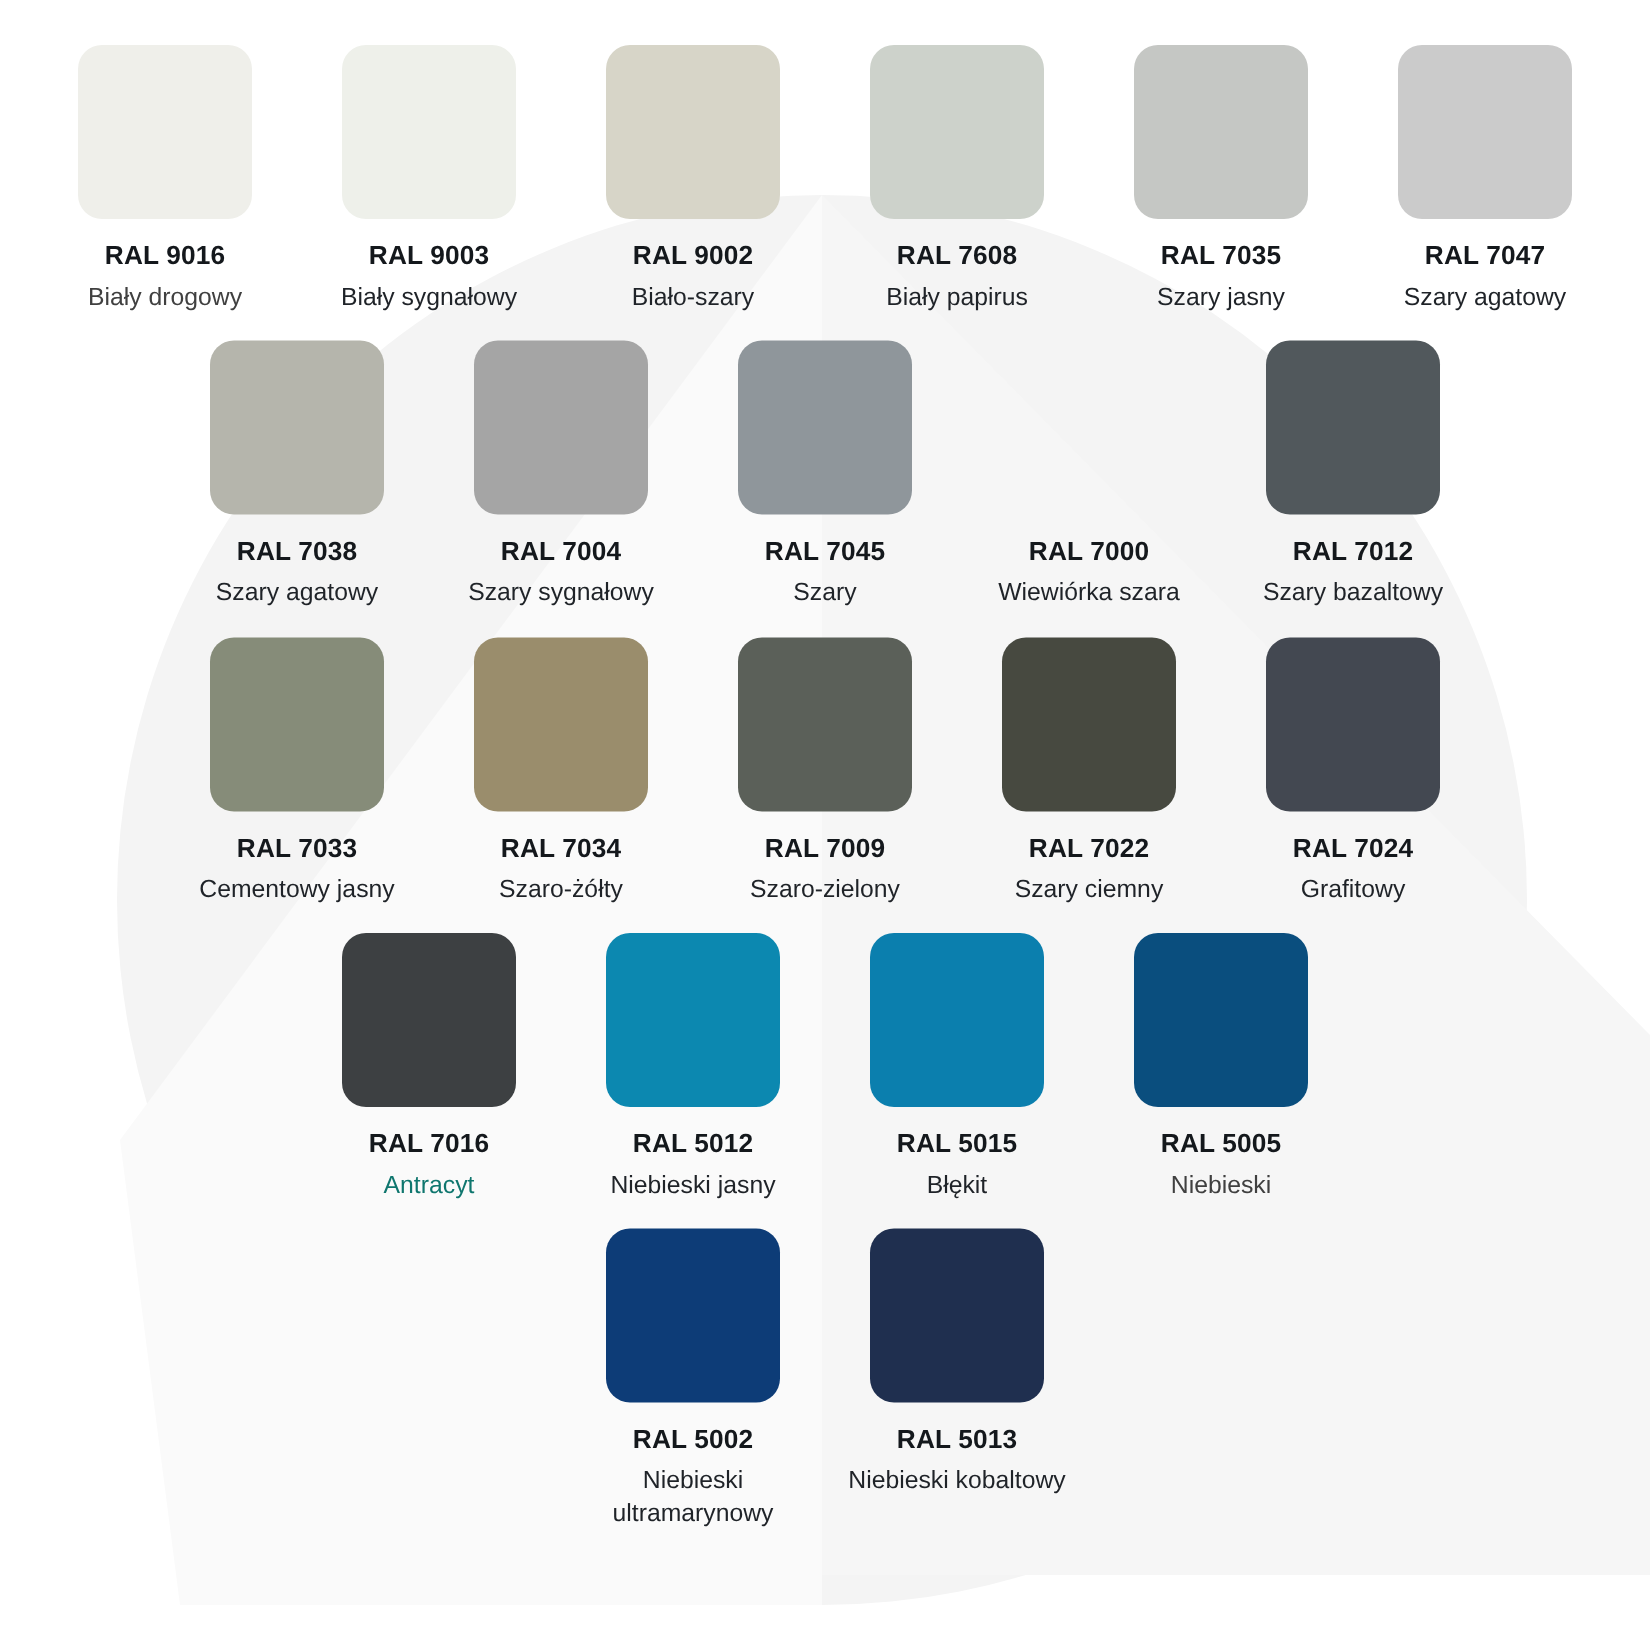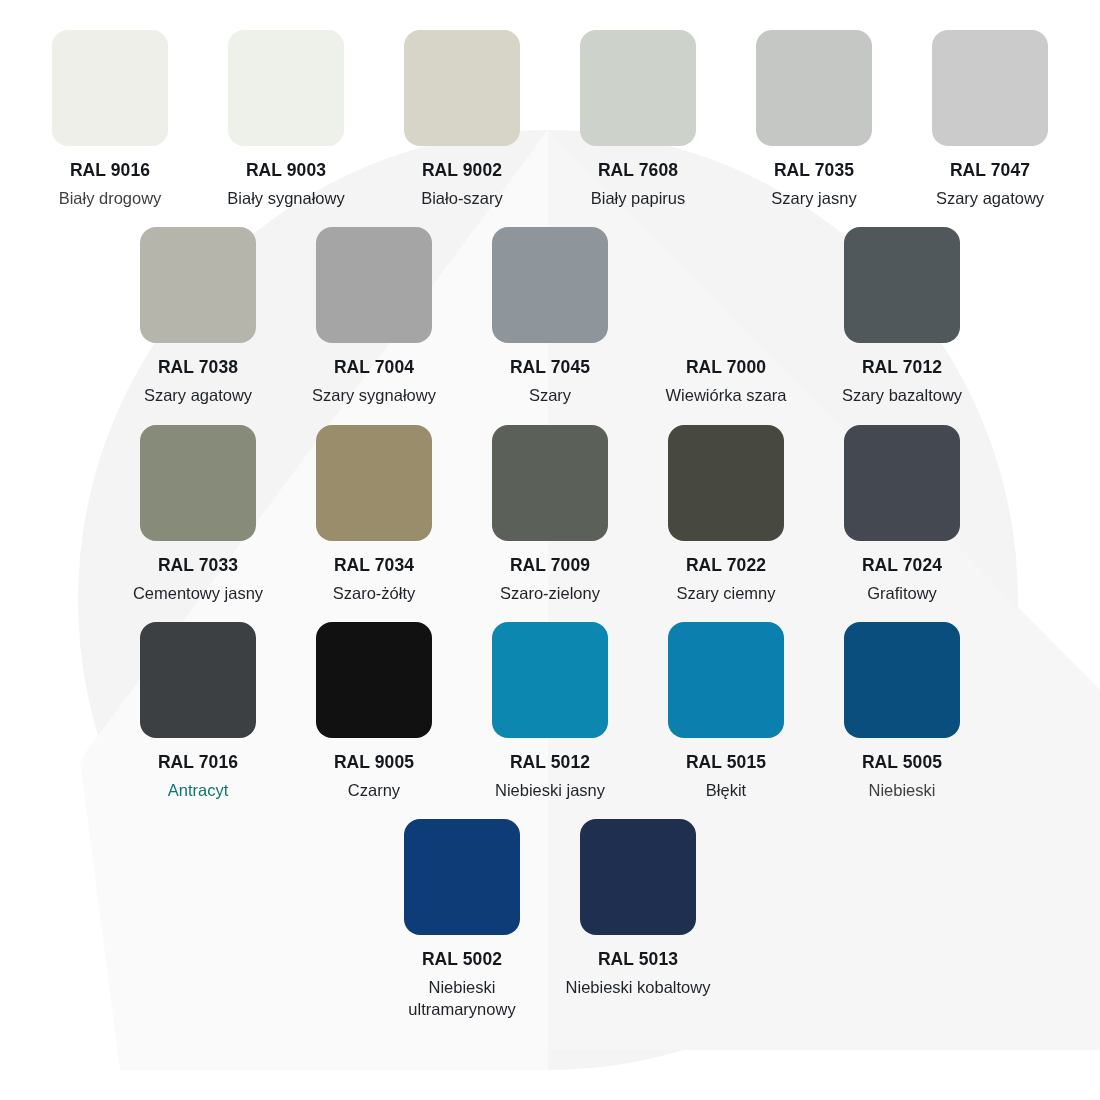--- a/index.html
+++ b/index.html
@@ -186,25 +186,20 @@
     </div>
   </section>
 
   <section class="swatch-row row-4">
     <div class="swatch-cell">
       <div class="swatch-chip" style="background-color: rgb(61, 64, 66);"></div>
       <div class="swatch-code" style="color: rgb(20, 24, 28);">RAL 7016</div>
       <div class="swatch-name" style="color: #0f766e;">Antracyt</div>
     </div>
     <div class="swatch-cell">
-      <div class="swatch-chip" style="background-color: rgb(17, 17, 17);"></div>
-      <div class="swatch-code" style="color: rgb(20, 24, 28);">RAL 9005</div>
-      <div class="swatch-name" style="color: rgb(31, 35, 40);">Czarny</div>
-    </div>
-    <div class="swatch-cell">
       <div class="swatch-chip" style="background-color: rgb(12, 136, 176);"></div>
       <div class="swatch-code" style="color: rgb(20, 24, 28);">RAL 5012</div>
       <div class="swatch-name" style="color: rgb(31, 35, 40);">Niebieski jasny</div>
     </div>
     <div class="swatch-cell">
       <div class="swatch-chip" style="background-color: rgb(11, 127, 174);"></div>
       <div class="swatch-code" style="color: rgb(20, 24, 28);">RAL 5015</div>
       <div class="swatch-name" style="color: rgb(31, 35, 40);">Błękit</div>
     </div>
     <div class="swatch-cell">

